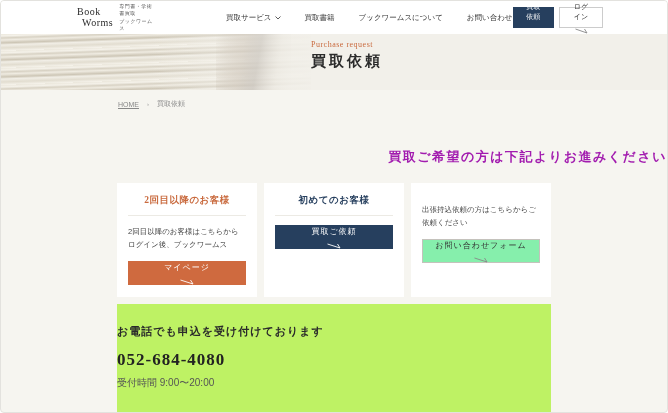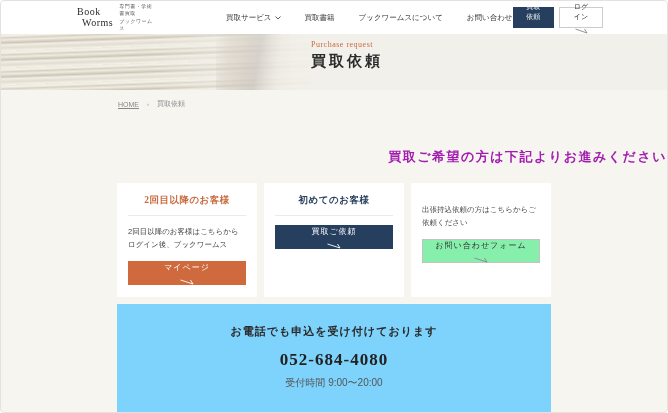--- a/index.html
+++ b/index.html
@@ -44,21 +44,21 @@
   .card-title { font-family:"Liberation Serif","DejaVu Serif",serif; font-size:9.5px; font-weight:bold; text-align:center; padding-bottom:8px; border-bottom:1px solid #eceae4; letter-spacing:.5px; }
   .card-title.orange { color:#c96a3e; }
   .card-title.navy { color:#263f5e; }
   .card-title.dark { color:#333; }
   .card-body { font-size:7.5px; color:#444; line-height:1.75; margin-top:9px; min-height:27px; }
   .card-btn { width:100%; height:24px; font-size:8px; margin-top:9px; letter-spacing:1px; }
   .card-btn.orange { background:#cf6a3f; color:#fff; }
   .card-btn.navy { background:#263f5e; color:#fff; }
   .card-btn.outline { background:#86efac; color:#333; border:1px solid #c4c2bc; }
 
-  .phone-box { width:434px; margin:7px auto 0; background:#7dd3fc; text-align:center; padding:20px 0 22px; }
+  .phone-box { width:434px; margin:7px auto 0; background:#bef264; padding:20px 0 22px; }
   .phone-heading { font-family:"Liberation Serif","DejaVu Serif",serif; font-size:11px; font-weight:bold; color:#2b2b2b; letter-spacing:1px; }
   .phone-number { font-family:"Liberation Serif","DejaVu Serif",serif; font-size:17px; font-weight:bold; color:#222; letter-spacing:1px; margin-top:11px; }
   .phone-hours { font-size:10px; color:#555; margin-top:6px; }
 
   .arrow-icon svg { display:block; }
 </style>
 </head>
 <body>
 
 <div class="page">

